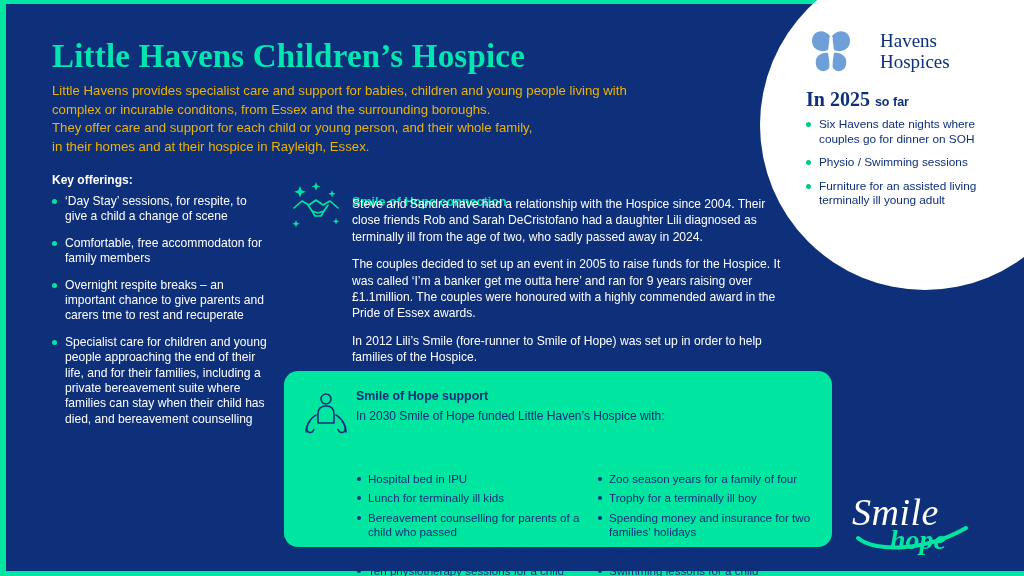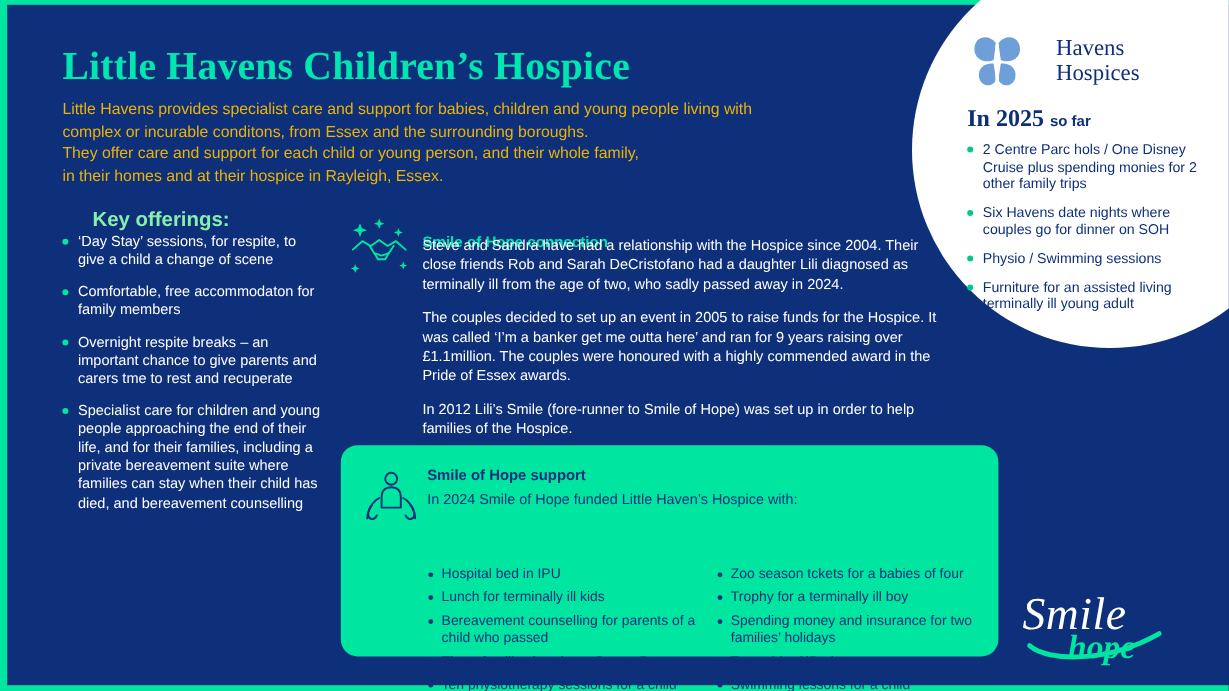--- a/index.html
+++ b/index.html
@@ -60,24 +60,23 @@
     font-size: 13.2px;
     line-height: 18.6px;
     color: #eab308;
   }
 
   
   .key-head {
     position: absolute;
     left: 52px;
     top: 173px;
-    font-size: 17px;
-    font-weight: bold;
-    color: #86efac;
-    margin-left: 25px;
+    font-size: 12px;
+    font-weight: bold;
+    color: #ffffff;
   }
   .key-list {
     position: absolute;
     left: 52px;
     top: 194px;
     width: 218px;
     margin: 0;
     padding: 0;
     list-style: none;
   }
@@ -353,31 +352,31 @@
           <circle cx="26" cy="10" r="5"></circle>
           <path d="M26 17 c-5 0 -8 3 -8 8 v9 h16 v-9 c0 -5 -3 -8 -8 -8z"></path>
           <path d="M16 26 c-4 2 -8 7 -9 12 c-0.6 3 0.5 5 2.5 5.5 c2 0.5 3.5 -0.8 4.5 -3"></path>
           <path d="M36 26 c4 2 8 7 9 12 c0.6 3 -0.5 5 -2.5 5.5 c-2 0.5 -3.5 -0.8 -4.5 -3"></path>
           <path d="M10 32 c-2.5 3 -4 7 -4 11"></path>
           <path d="M42 32 c2.5 3 4 7 4 11"></path>
         </g>
       </svg>
     </div>
     <div class="support-head">Smile of Hope support</div>
-    <div class="support-sub">In 2024 Smile of Hope funded Little Haven’s Hospice with:</div>
+    <div class="support-sub">In 2030 Smile of Hope funded Little Haven’s Hospice with:</div>
     <div class="support-cols">
       <ul class="support-col">
         <li>Hospital bed in IPU</li>
         <li>Lunch for terminally ill kids</li>
         <li>Bereavement counselling for parents of a child who passed</li>
         <li>Three families breaks at Centre Parcs</li>
         <li>Ten physiotherapy sessions for a child</li>
       </ul>
       <ul class="support-col">
-        <li>Zoo season tckets for a babies of four</li>
+        <li>Zoo season years for a family of four</li>
         <li>Trophy for a terminally ill boy</li>
         <li>Spending money and insurance for two families’ holidays</li>
         <li>Two tablet / iPad</li>
         <li>Swimming lessons for a child</li>
       </ul>
     </div>
   </div>
 
   <div class="circle"></div>
   <div class="brand">
@@ -393,21 +392,20 @@
     <span class="brand-text">
       <span>Havens</span><br>
       <span>Hospices</span>
     </span>
   </div>
   <div class="in-2025">
     <span>In 2025</span>
     <span class="sofar">so far</span>
   </div>
   <ul class="circle-list">
-    <li>2 Centre Parc hols / One Disney Cruise plus spending monies for 2 other family trips</li>
     <li>Six Havens date nights where couples go for dinner on SOH</li>
     <li>Physio / Swimming sessions</li>
     <li>Furniture for an assisted living terminally ill young adult</li>
   </ul>
 
   <div class="soh-logo">
     <span class="smile">Smile</span>
     <svg class="swoosh" viewBox="0 0 120 32" width="120" height="32" aria-hidden="true">
       <path d="M4 18 C20 32 70 32 112 8" fill="none" stroke="#00e6a0" stroke-width="4" stroke-linecap="round"></path>
     </svg>

